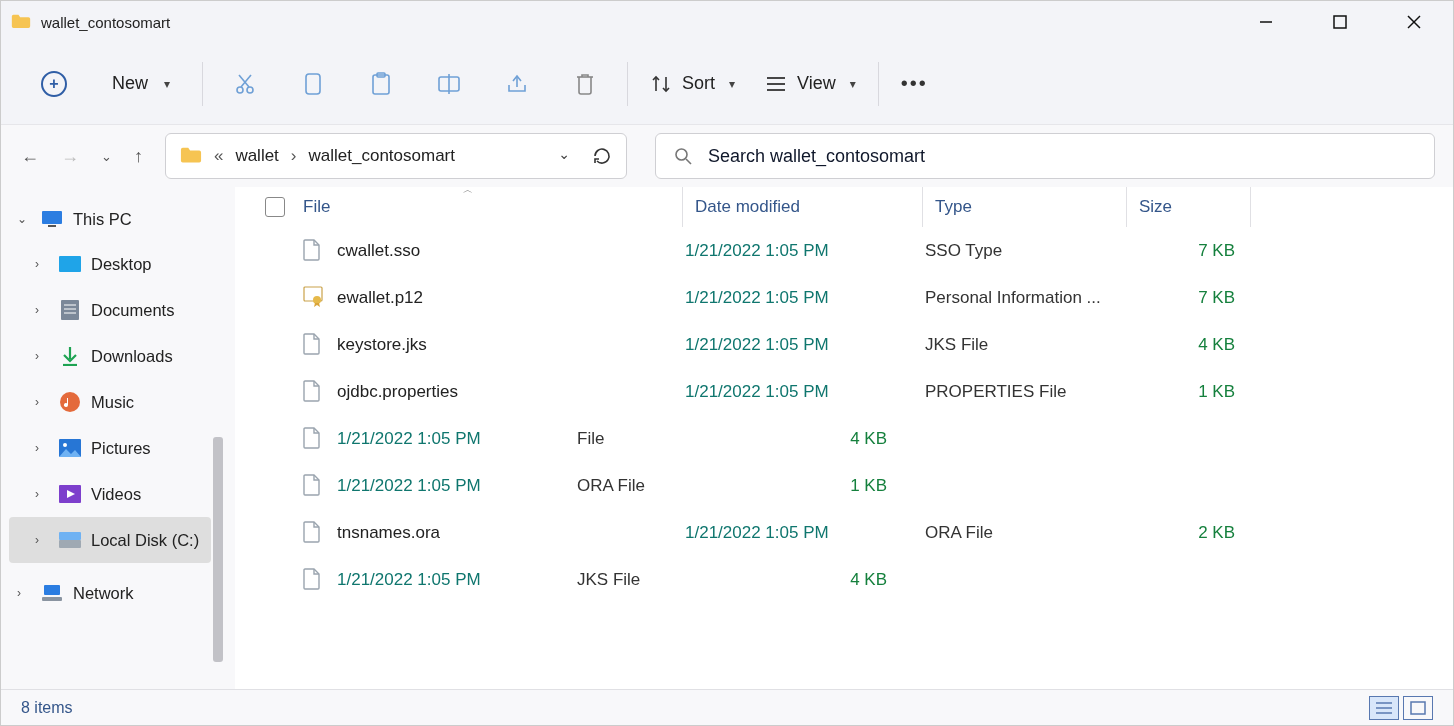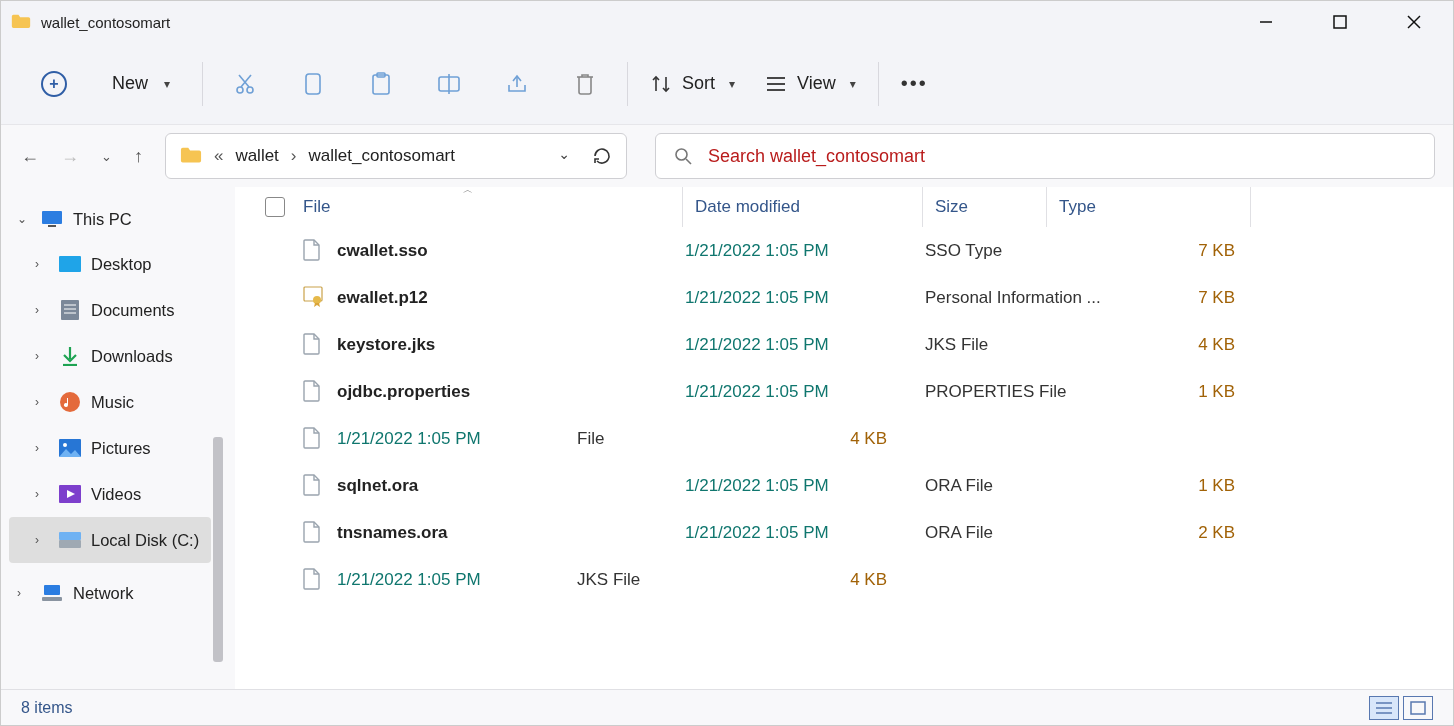--- a/index.html
+++ b/index.html
@@ -20,45 +20,45 @@
 .toolbar .sv { display:flex; align-items:center; gap:10px; font-size:18px; color:#222; }
 .toolbar .dots { font-size:20px; letter-spacing:2px; color:#333; }
 .navrow { height: 62px; display:flex; align-items:center; padding: 0 18px 0 14px; gap: 16px; }
 .navrow .navbtns { display:flex; gap: 22px; align-items:center; color:#555; font-size:18px; padding: 0 6px; }
 .navrow .navbtns .dim { color:#bbb; }
 .addrbar { flex: 0 0 462px; height:46px; border:1px solid #cfcfd3; border-radius:6px; background:#fff; display:flex; align-items:center; padding: 0 14px; gap:12px; font-size:17px; color:#222; }
 .addrbar .folder-ico { width:22px; height:20px; }
 .addrbar .crumb { }
 .addrbar .cc { color:#555; }
 .addrbar .tail { margin-left:auto; display:flex; gap:22px; color:#444; }
-.searchbar { margin-left: 12px; flex:1; height:46px; border:1px solid #cfcfd3; border-radius:6px; background:#fff; display:flex; align-items:center; padding: 0 18px; gap:16px; color:#b91c1c; font-size:18px; }
+.searchbar { margin-left: 12px; flex:1; height:46px; border:1px solid #cfcfd3; border-radius:6px; background:#fff; display:flex; align-items:center; padding: 0 18px; gap:16px; color:#0f172a; font-size:18px; }
 .body { flex:1; display:flex; overflow:hidden; }
 .sidebar { width:210px; padding: 10px 0 0 8px; font-size:16.5px; color:#222; position:relative; }
 .sidebar .row { display:flex; align-items:center; height:44px; gap:10px; padding-left: 8px; border-radius:4px;}
 .sidebar .row.sub { padding-left: 26px; height:46px; }
 .sidebar .row.sel { background:#dedede; }
 .sidebar .chev { width:14px; font-size:12px; color:#555; }
 .sidebar .ico { width:22px; height:20px; display:flex; align-items:center; justify-content:center; }
 .sidebar .scroll-ind { position:absolute; right:-12px; top:250px; width:10px; height:225px; background:#c2c2c7; border-radius:3px; }
 .main { flex:1; background:#fff; display:flex; flex-direction:column; margin-left:24px; }
 .headers { display:flex; height:40px; align-items:center; font-size:17px; color:#34568a; padding: 0 0 0 30px; }
 .headers .cb { width:20px; height:20px; border:1.5px solid #888; border-radius:3px; margin-right:18px; }
 .headers .col { display:flex; align-items:center; gap:6px; border-right:1px solid #e0e0e4; height:100%; padding-right:8px;}
 .col-name { width: 380px; position:relative; }
 .col-name .sort-up { position:absolute; left:160px; top:-4px; font-size:10px; color:#666; }
 .col-date { width: 240px; padding-left:12px; }
 .col-type { width: 204px; padding-left:12px;}
 .col-size { width: 124px; padding-left:12px;}
 .filerow { display:flex; height:47px; align-items:center; font-size:17px; color:#222; padding-left: 30px; }
 .filerow .sp { width:38px; }
 .filerow .fico { width:22px; height:24px; margin-right:12px; }
-.filerow .fname { width: 348px; font-weight: bold; }
+.filerow .fname { width: 348px; }
 .filerow .fdate { width: 240px; color:#0f766e; }
 .filerow .ftype { width: 204px; white-space:nowrap; overflow:hidden; text-overflow:ellipsis; color:#333;}
-.filerow .fsize { width: 124px; text-align:right; padding-right:18px; color:#a16207;}
+.filerow .fsize { width: 124px; text-align:right; padding-right:18px; color:#15803d;}
 .status { height:36px; border-top:1px solid #e0e0e4; display:flex; align-items:center; padding: 0 20px; font-size:16px; color:#34568a; }
 .status .viewicos { margin-left:auto; display:flex; gap:4px; }
 .status .vico { width:30px; height:24px; border:1.5px solid #5878b0; display:flex; align-items:center; justify-content:center; }
 .status .vico:first-child { background:#d8e6fa; }
 svg { display:block; }
 </style>
 </head>
 <body>
 
 <div class="titlebar">
@@ -304,25 +304,25 @@
   <div class="main">
     <div class="headers">
       <span class="cb"></span>
       <div class="col col-name">
         <span>File</span>
         <span class="sort-up">︿</span>
       </div>
       <div class="col col-date">
           <span>Date modified</span>
         </div>
+      <div class="col col-type">
+          <span>Type</span>
+        </div>
       <div class="col col-size">
           <span>Size</span>
-        </div>
-      <div class="col col-type">
-          <span>Type</span>
         </div>
     </div>
     <div id="file-rows">
         <div class="filerow">
           <span class="sp"></span>
           <span class="fico">
             <svg width="18" height="22" viewBox="0 0 18 22">
               <path fill="#fff" stroke="#9aa4ae" stroke-width="1.4" d="M2 1h9l5 5v14a1 1 0 01-1 1H2a1 1 0 01-1-1V2a1 1 0 011-1z"></path>
               <path fill="none" stroke="#9aa4ae" stroke-width="1.4" d="M11 1v5h5"></path>
             </svg>
@@ -385,21 +385,20 @@
           <span class="fsize">4 KB</span>
         </div>
         <div class="filerow">
           <span class="sp"></span>
           <span class="fico">
             <svg width="18" height="22" viewBox="0 0 18 22">
               <path fill="#fff" stroke="#9aa4ae" stroke-width="1.4" d="M2 1h9l5 5v14a1 1 0 01-1 1H2a1 1 0 01-1-1V2a1 1 0 011-1z"></path>
               <path fill="none" stroke="#9aa4ae" stroke-width="1.4" d="M11 1v5h5"></path>
             </svg>
           </span>
-          <span class="fname">sqlnet.ora</span>
           <span class="fdate">1/21/2022 1:05 PM</span>
           <span class="ftype">ORA File</span>
           <span class="fsize">1 KB</span>
         </div>
         <div class="filerow">
           <span class="sp"></span>
           <span class="fico">
             <svg width="18" height="22" viewBox="0 0 18 22">
               <path fill="#fff" stroke="#9aa4ae" stroke-width="1.4" d="M2 1h9l5 5v14a1 1 0 01-1 1H2a1 1 0 01-1-1V2a1 1 0 011-1z"></path>
               <path fill="none" stroke="#9aa4ae" stroke-width="1.4" d="M11 1v5h5"></path>

